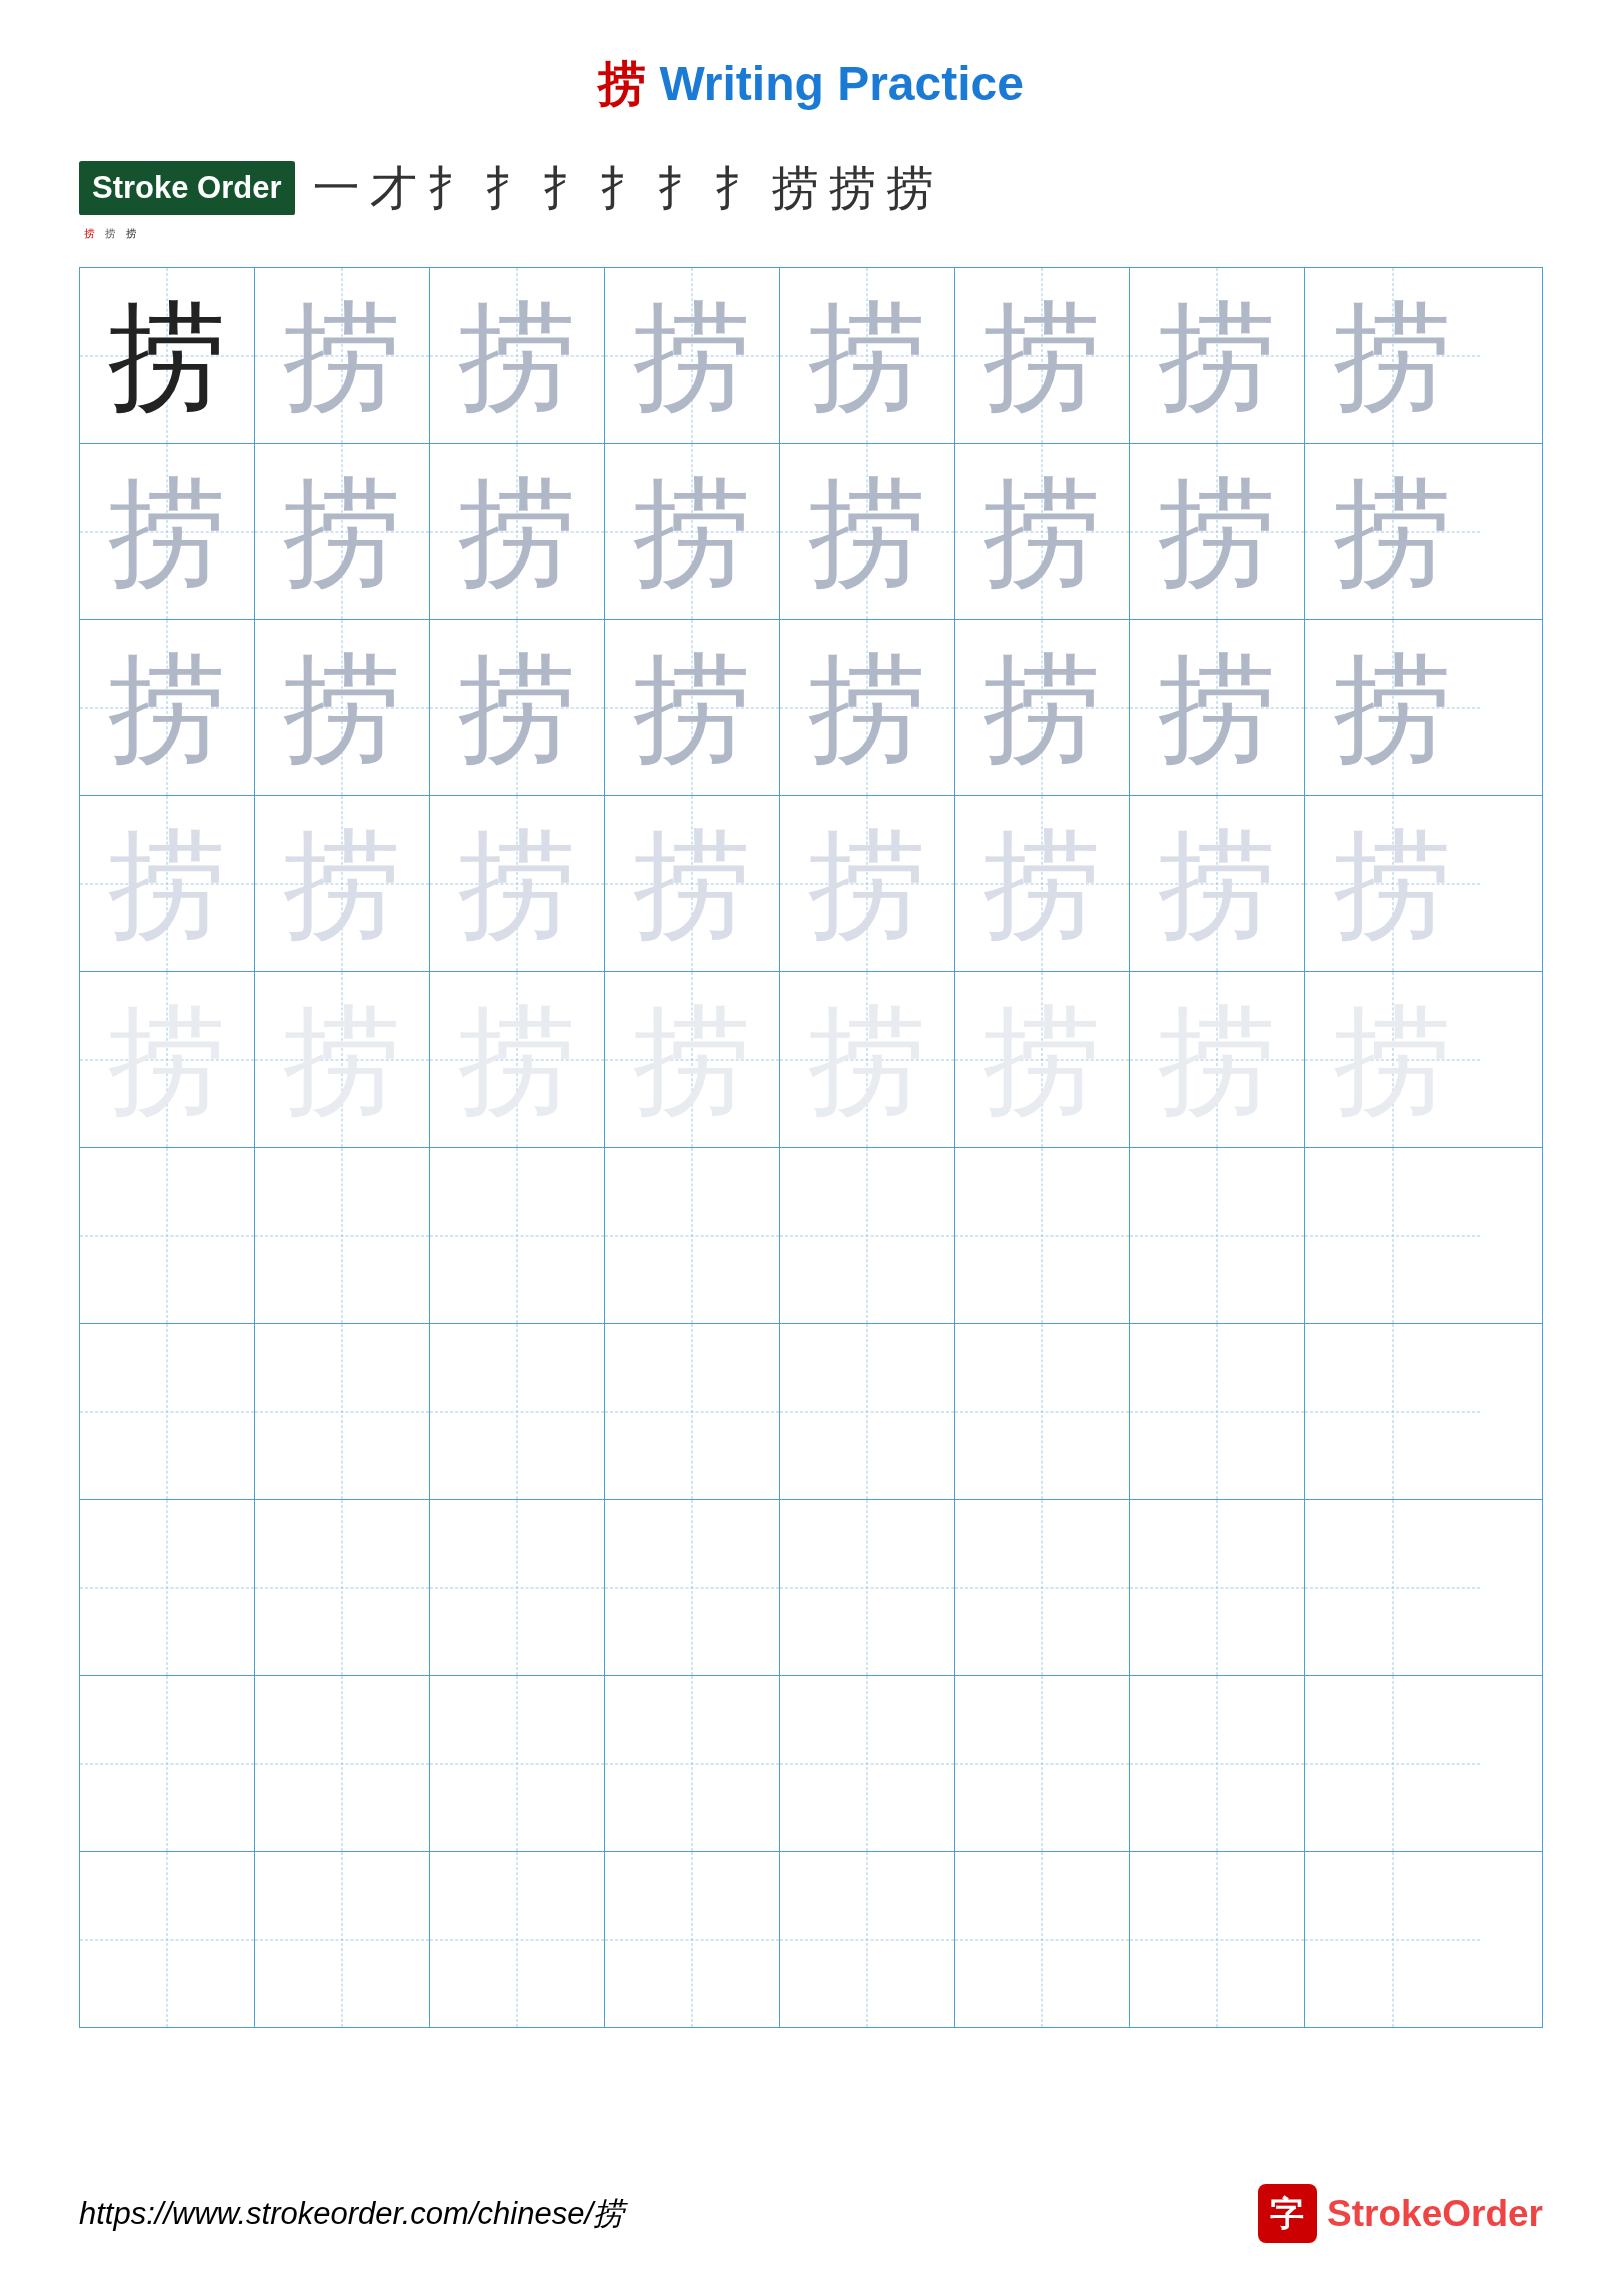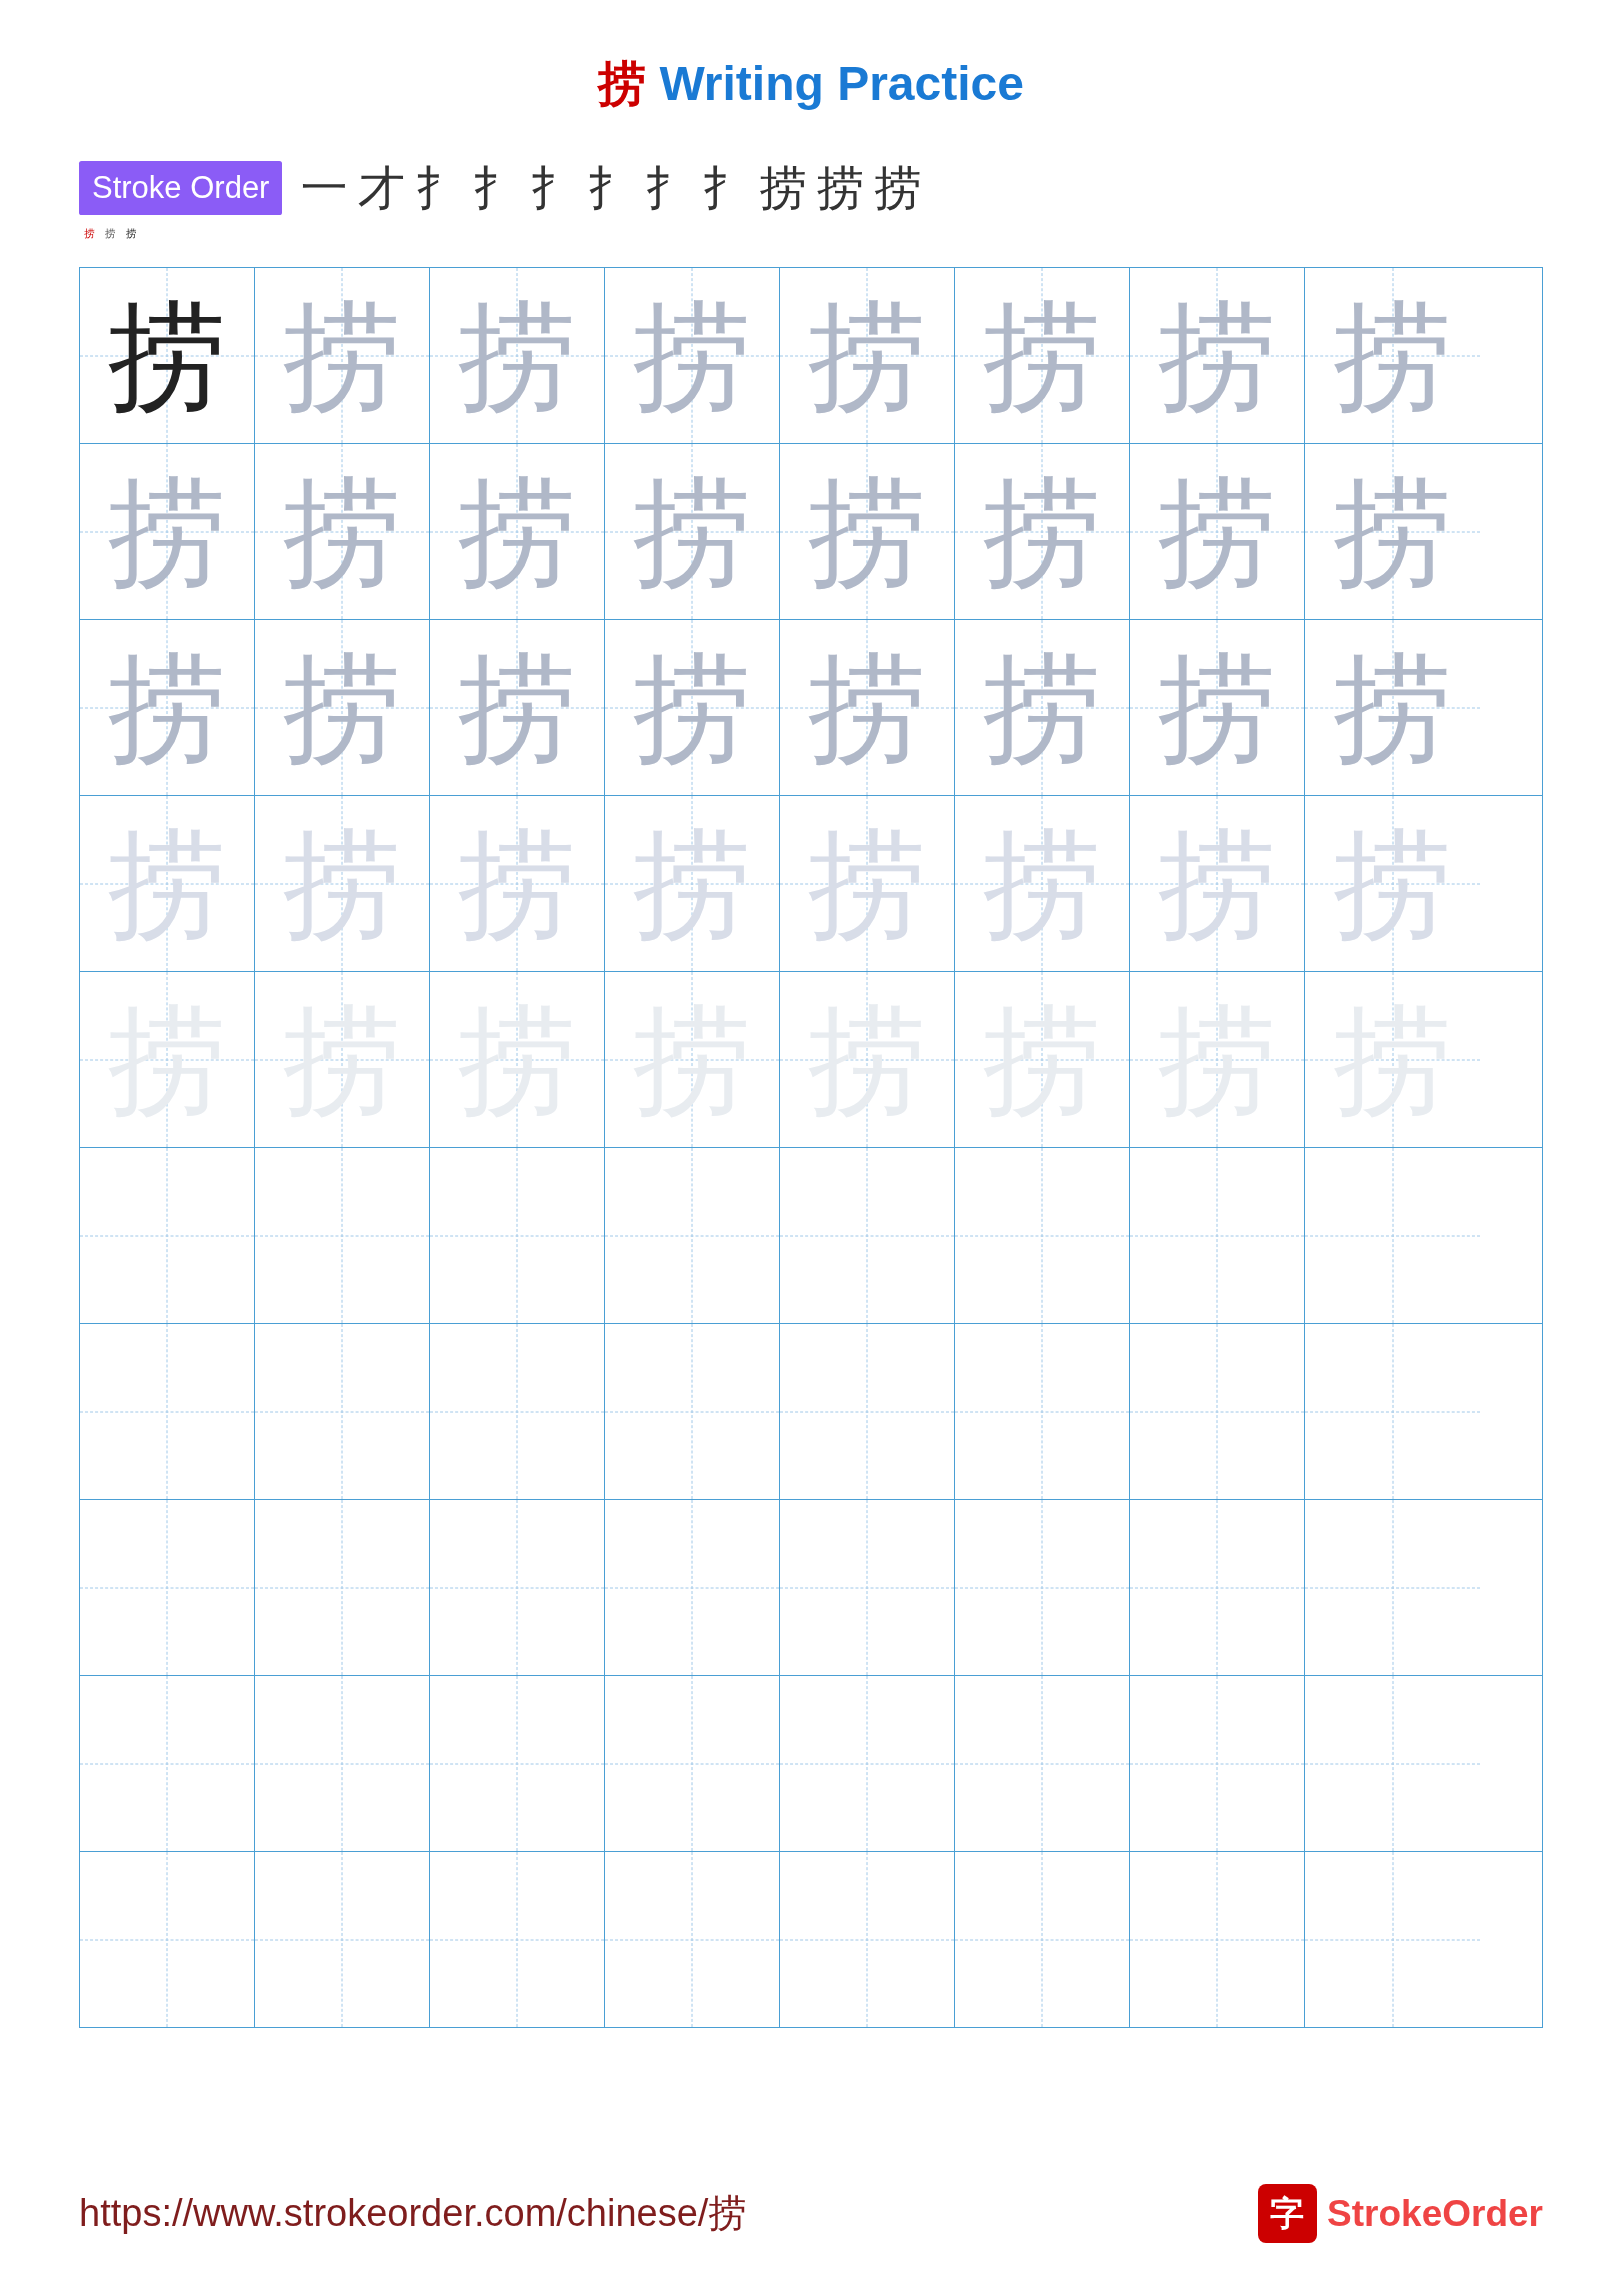--- a/index.html
+++ b/index.html
@@ -31,24 +31,24 @@
     #stroke-order-row {
       display: flex;
       align-items: center;
       flex-wrap: wrap;
       font-size: 47px;
       color: #333;
       line-height: 1.4;
     }
 
     #stroke-order-badge {
-      background: #8b5cf6;
+      background: #14532d;
       color: white;
       font-size: 31px;
-      font-weight: normal;
+      font-weight: bold;
       padding: 5.2px 13px;
       border-radius: 2.6px;
       margin-right: 13px;
       white-space: nowrap;
     }
 
     .stroke-char {
       margin: 0 5.2px;
       color: #333;
     }
@@ -135,23 +135,24 @@
       bottom: 52px;
       left: 0;
       right: 0;
       display: flex;
       align-items: center;
       justify-content: space-between;
       padding: 0 79px;
     }
 
     #footer-url {
-      color: #7f1d1d;
-      font-size: 38px;
+      color: #000000;
+      font-size: 31px;
       text-decoration: none;
+      font-style: italic;
     }
 
     #footer-logo {
       display: flex;
       align-items: center;
       gap: 10.5px;
     }
 
     #footer-logo-icon {
       width: 59px;

